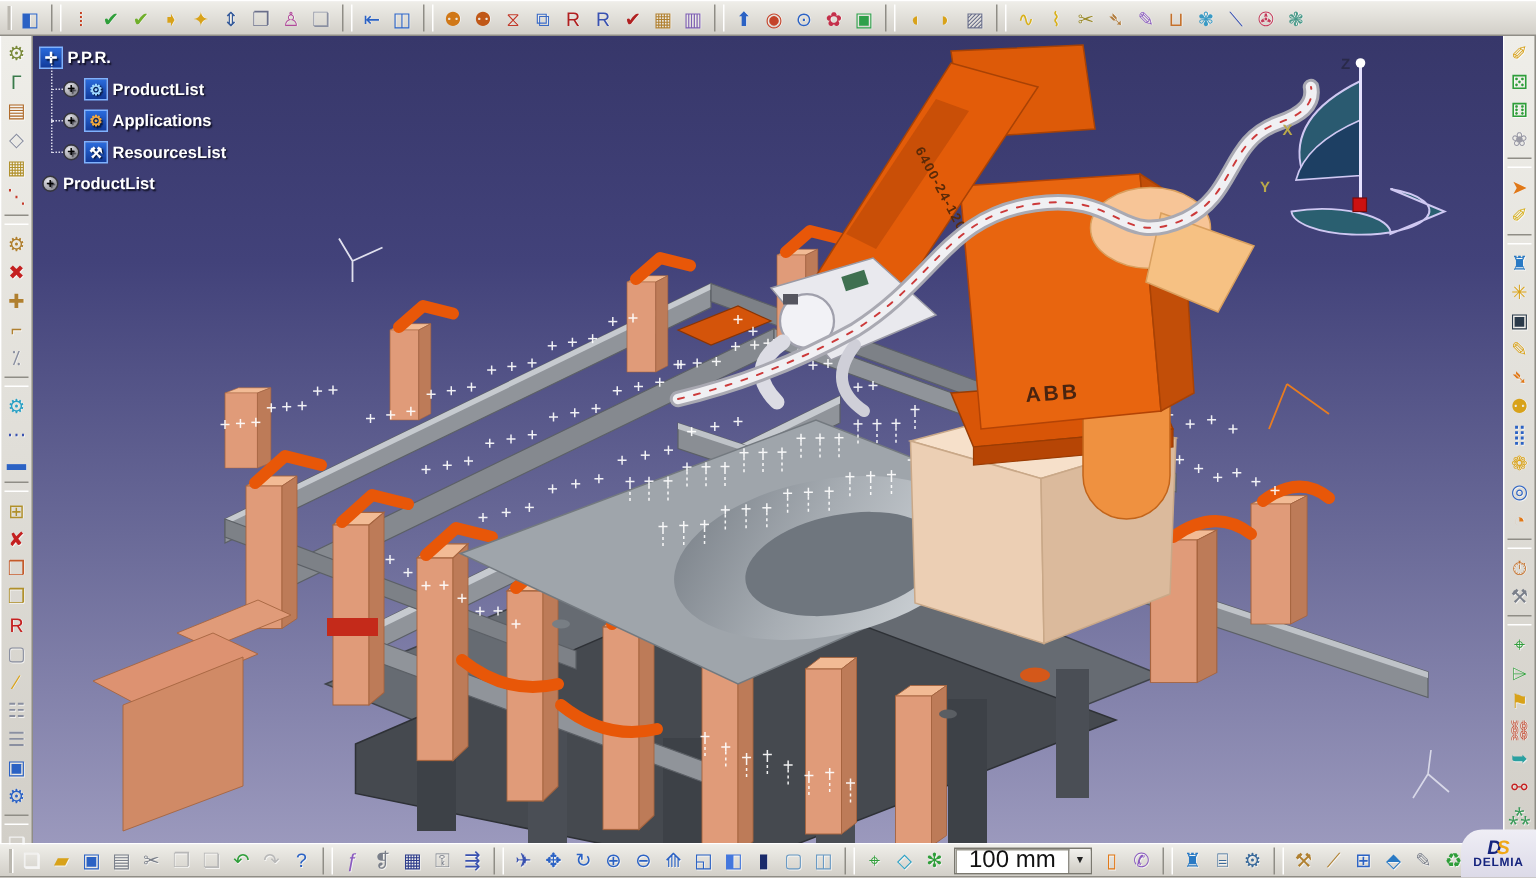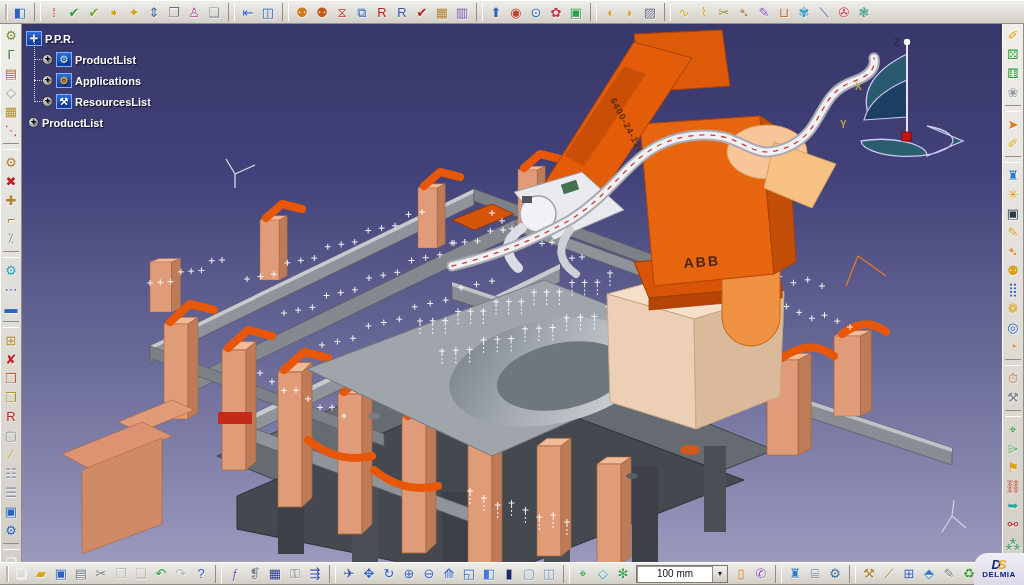--- a/index.html
+++ b/index.html
@@ -14,21 +14,21 @@
   #bottom-toolbar { left:0; bottom:0; width:1024px; height:23px; padding-left:4px; border-top:1px solid #fff; }
   #left-toolbar { left:0; top:24px; bottom:23px; width:22px; padding-top:2px; }
   #right-toolbar { right:0; top:24px; bottom:23px; width:22px; padding-top:2px; }
   .tb-btn { width:20px; height:20px; display:flex; align-items:center; justify-content:center; border:1px solid transparent; border-radius:2px; flex:0 0 auto; cursor:default; }
   .toolbar.v .tb-btn { width:20px; height:19px; }
   .glyph { font-size:13px; line-height:1; text-shadow:0.5px 0.5px 0 rgba(255,255,255,.7); }
   .tb-sep { width:7px; height:18px; margin:0 1px; border-left:1px solid #8f8d86; border-right:1px solid #ffffff; margin-left:4px; margin-right:3px; flex:0 0 auto; }
   .tb-sep.v { width:16px; height:7px; border:none; border-top:1px solid #8f8d86; border-bottom:1px solid #ffffff; margin:3px 0; }
   .grip { width:3px; height:16px; margin:0 2px; border-left:2px solid #bbb8b0; border-right:1px solid #fff; flex:0 0 auto; }
   .combo { display:flex; align-items:center; width:92px; height:18px; background:#fff; border:1px solid #7a786f; box-shadow:inset 1px 1px 0 #9b998f; margin:0 3px; flex:0 0 auto; }
-  .combo-val { flex:1; font-size:10px; padding-left:20px; color:#111; }
+  .combo-val { flex:1; font-size:16px; padding-left:9px; color:#111; }
   .combo-btn { width:15px; height:16px; background:linear-gradient(#f2f1ed,#cfccc4); border-left:1px solid #8f8d86; font-size:7px; color:#222; display:flex; align-items:center; justify-content:center; }
 
   
   #viewport { position:absolute; left:22px; top:24px; right:22px; bottom:23px; background:linear-gradient(#37376a 0%, #42427a 28%, #6a6a98 62%, #9b99bd 100%); overflow:hidden; z-index:1; }
   #scene { position:absolute; left:0; top:0; }
 
   
   .tree { position:absolute; left:4px; top:4px; z-index:10; color:#fff; font-size:11px; font-weight:700; text-shadow:1px 1px 1px rgba(0,0,10,.75); }
   .tree-row { display:flex; align-items:center; height:21px; white-space:nowrap; }
   .tree-children { position:relative; margin-left:8px; }

